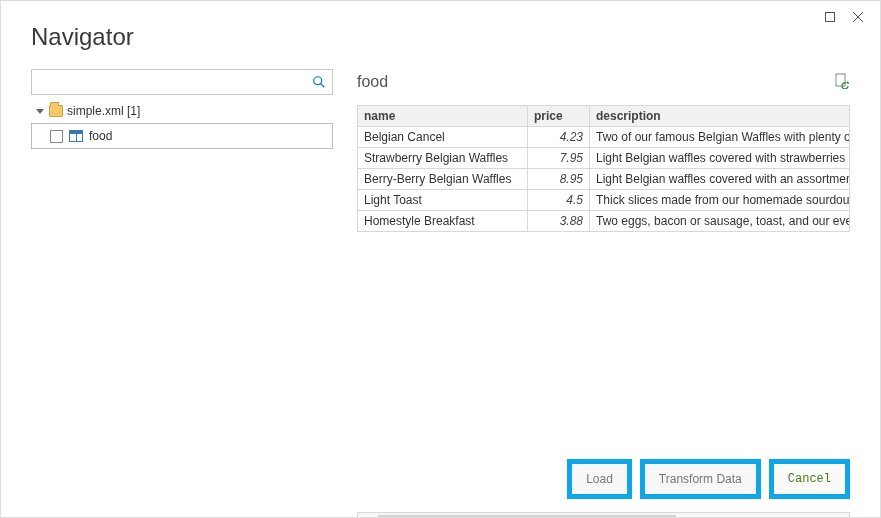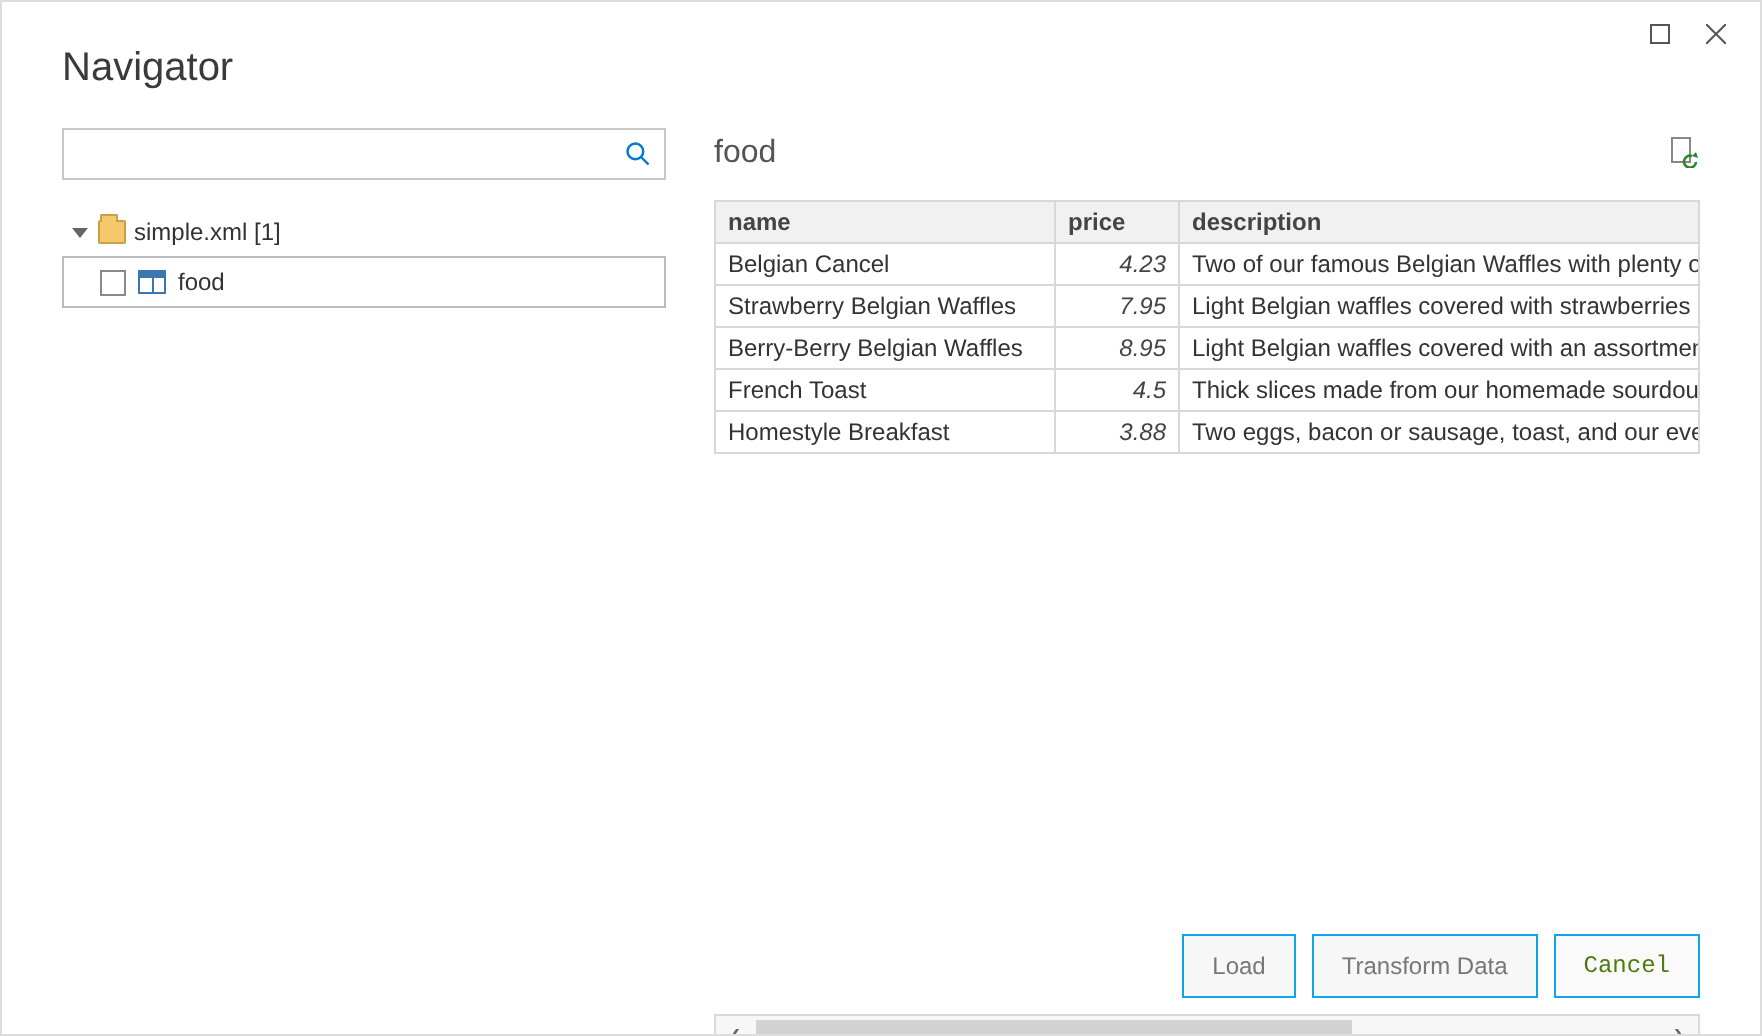--- a/index.html
+++ b/index.html
@@ -22,21 +22,21 @@
     gap: 0;
     padding: 6px 8px 0 0;
   }
   .titlebar .win-btn {
     width: 28px; height: 20px;
     display: flex; align-items: center; justify-content: center;
     color: #555;
     cursor: pointer;
   }
   .header-title {
-    font-size: 20px;
+    font-size: 24px;
     font-weight: 400;
     color: #3a3a3a;
     padding: 22px 0 18px 30px;
   }
   .body-area {
     display: flex;
     padding: 0 30px 0 30px;
     gap: 24px;
   }
   .left-pane { width: 302px; flex: 0 0 302px; }
@@ -76,21 +76,21 @@
   .caret-dn {
     width:0;height:0;border-left:3px solid transparent;border-right:3px solid transparent;border-top:4px solid #666;
     display:inline-block; margin-left:2px;
   }
   .refresh-icon {
     width:16px;height:16px;
     cursor:pointer;
     position:relative;
   }
   .refresh-icon svg { width:16px; height:16px; }
-  .tree { margin-top: 14px; }
+  .tree { margin-top: 4px; }
   .tree-row {
     display:flex; align-items:center;
     height: 24px;
     padding-left: 4px;
     gap: 4px;
   }
   .tree-toggle {
     width:10px;
     display:flex;align-items:center;justify-content:center;
     color:#666;
@@ -186,21 +186,21 @@
     background:#d3d3d3;
   }
   .footer {
     position:absolute;
     right:30px; bottom:18px;
     display:flex; gap:8px;
   }
   .btn {
     height:26px;
     padding: 15px 14px;
-    border:1px solid #0ea5e9;
+    border:5px solid #0ea5e9;
     background:#f7f7f7;
     color:#777;
     display:flex;align-items:center;justify-content:center;
     font-size:12px;
     cursor:pointer;
   }
   .btn.enabled { color:#4d7c0f; background:#fafafa;font-family:Liberation Mono, monospace; }
 </style>
 </head>
 <body>
@@ -282,21 +282,21 @@
           <td>Strawberry Belgian Waffles</td>
           <td class="num">7.95</td>
           <td>Light Belgian waffles covered with strawberries an</td>
         </tr>
         <tr>
           <td>Berry-Berry Belgian Waffles</td>
           <td class="num">8.95</td>
           <td>Light Belgian waffles covered with an assortment o</td>
         </tr>
         <tr>
-          <td>French Toast</td>
+          <td>Light Toast</td>
           <td class="num">4.5</td>
           <td>Thick slices made from our homemade sourdough</td>
         </tr>
         <tr>
           <td>Homestyle Breakfast</td>
           <td class="num">3.88</td>
           <td>Two eggs, bacon or sausage, toast, and our ever-po</td>
         </tr>
       </tbody>
     </table>

